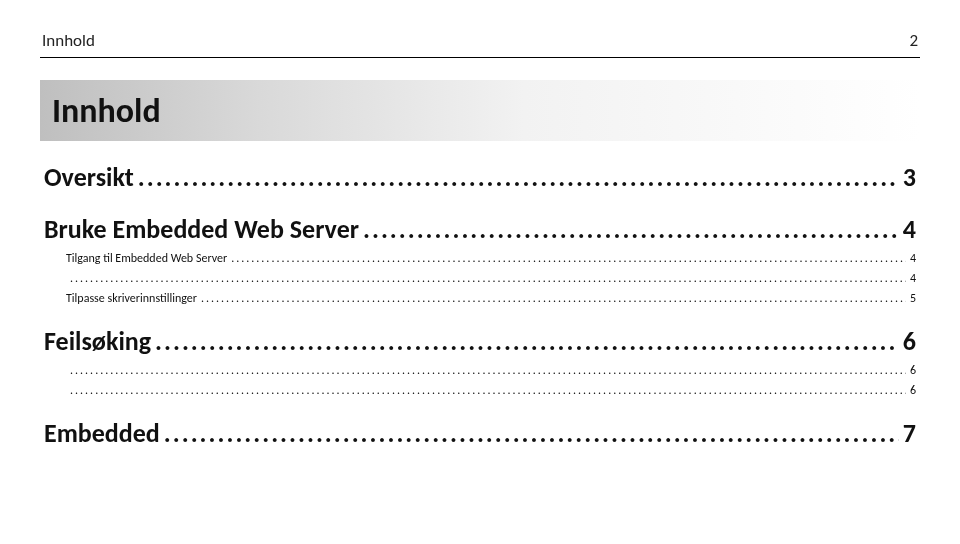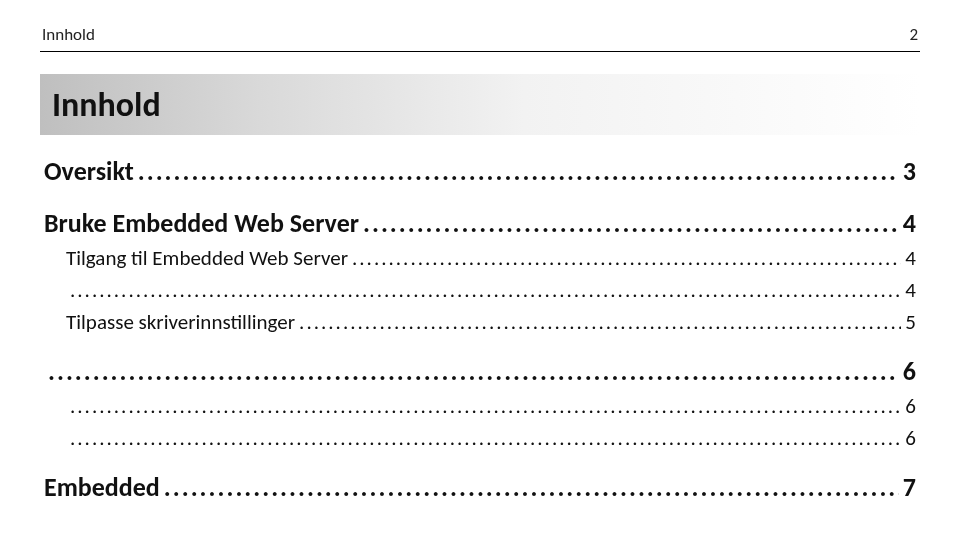--- a/index.html
+++ b/index.html
@@ -1,24 +1,24 @@
 <!DOCTYPE html>
 <html><head>
 <meta charset="utf-8">
 <style>
   * { margin: 0; padding: 0; box-sizing: border-box; }
   html, body { width: 960px; height: 544px; font-family: Calibri, "Segoe UI", Arial, sans-serif; background: #fff; color: #111; }
-  .page { width: 960px; height: 544px; padding: 24px 40px 24px 40px; position: relative; }
+  .page { width: 960px; height: 544px; padding: 30px 40px 24px 40px; position: relative; }
   .runhead { display: flex; justify-content: space-between; font-size: 17px; color: #222; padding: 0 2px 4px 2px; }
   .rule { border: none; border-top: 1px solid #000; margin-top: 2px; margin-bottom: 22px; }
   .title-band { background: linear-gradient(to right, #bfbfbf 0%, #d9d9d9 25%, #f2f2f2 55%, #ffffff 100%); padding: 10px 12px; font-size: 34px; font-weight: bold; color: #111; margin-bottom: 16px; }
   .toc { font-size: 17px; }
   .toc-row { display: flex; align-items: flex-start; white-space: nowrap; margin: 6px 4px; }
   .toc-row.lvl1 { font-size: 26px; font-weight: bold; margin-top: 20px; margin-bottom: 6px; }
-  .toc-row.lvl2 { font-size: 21px; font-weight: normal; padding-left: 22px; }
+  .toc-row.lvl2 { font-size: 12px; font-weight: normal; padding-left: 22px; }
   .toc-label { flex: 0 0 auto; }
   .toc-leader { flex: 1 1 auto; overflow: hidden; margin: 0 4px; }
   .toc-leader::after { content: "........................................................................................................................................................................................................................................................................................................"; letter-spacing: 2px; color: #111; display: inline-block; }
   .toc-page { flex: 0 0 auto; }
 </style>
 </head>
 <body>
 
 <div class="page">
 
@@ -55,20 +55,21 @@
       <span class="toc-page">4</span>
     </div>
 
     <div class="toc-row lvl2">
       <span class="toc-label">Tilpasse skriverinnstillinger</span>
       <span class="toc-leader"></span>
       <span class="toc-page">5</span>
     </div>
 
     <div class="toc-row lvl1">
+      <span class="toc-label">Feilsøking</span>
       <span class="toc-leader"></span>
       <span class="toc-page">6</span>
     </div>
 
     <div class="toc-row lvl2">
       <span class="toc-leader"></span>
       <span class="toc-page">6</span>
     </div>
 
     <div class="toc-row lvl2">

